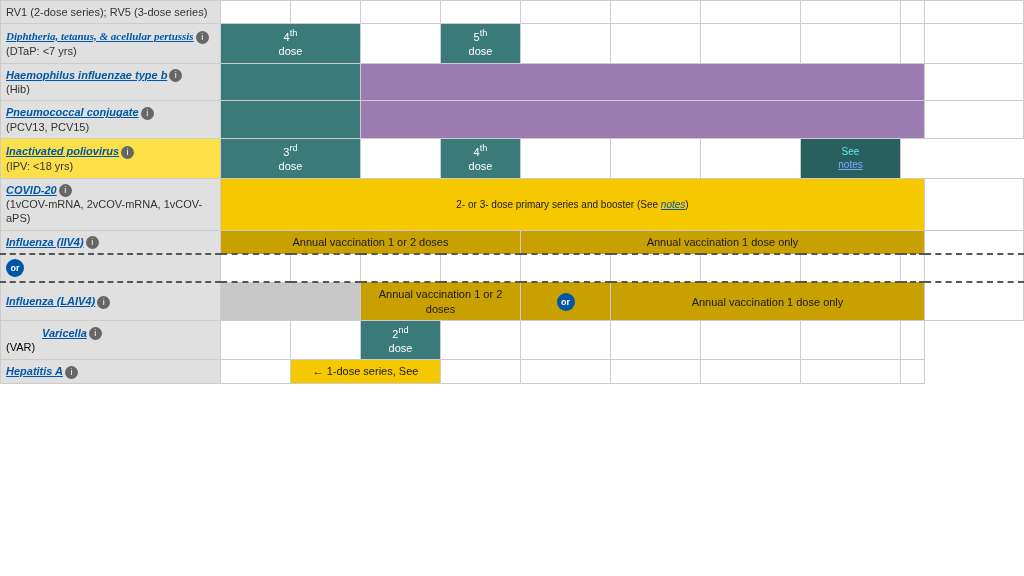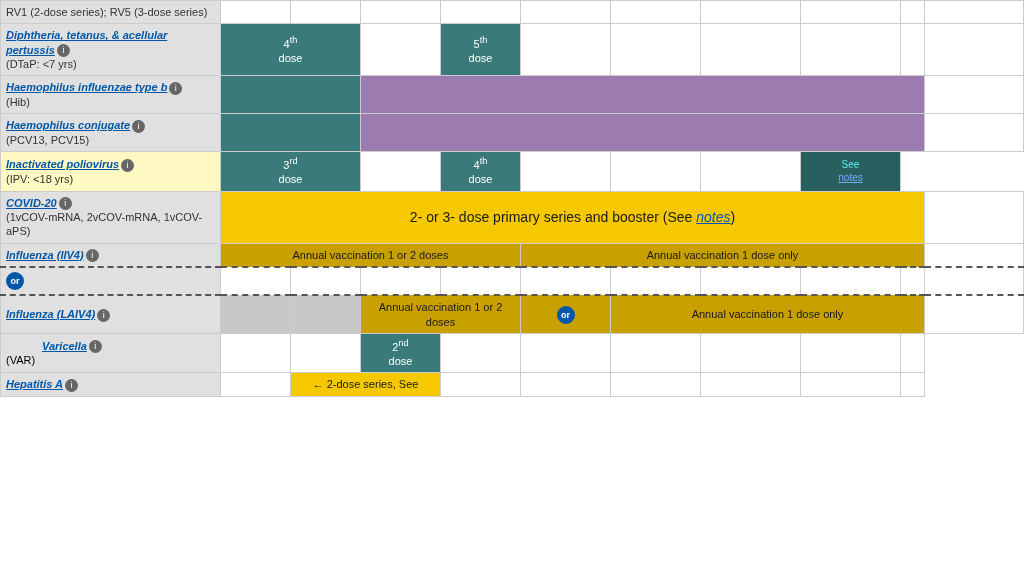--- a/index.html
+++ b/index.html
@@ -78,56 +78,56 @@
         <td></td>
         <td></td>
         <td></td>
         <td></td>
         <td></td>
         <td></td>
         <td></td>
         <td></td>
       </tr>
       <tr>
-        <td class="vaccine-name-cell" style="background: rgb(224, 224, 224);"><a href="#" style="color: rgb(0, 87, 168); text-decoration: underline; font-style: italic; font-weight: 600;">Diphtheria, tetanus, &amp; acellular pertussis</a><span class="info-icon">i</span><br><span class="sub" style="color: rgb(51, 51, 51); font-style: normal;">(DTaP: &lt;7 yrs)</span></td>
+        <td class="vaccine-name-cell" style="background: rgb(224, 224, 224);"><a href="#" style="color: rgb(0, 87, 168); text-decoration: underline; font-style: italic; font-weight: 600; font-family: Liberation Serif, serif;">Diphtheria, tetanus, &amp; acellular pertussis</a><span class="info-icon">i</span><br><span class="sub" style="color: rgb(51, 51, 51); font-style: normal;">(DTaP: &lt;7 yrs)</span></td>
         <td colspan="2" style="background: rgb(58, 122, 122); text-align: center; font-size: 11px; color: rgb(255, 255, 255);">4<sup>th</sup><br>dose</td>
         <td></td>
         <td style="background: rgb(58, 122, 122); text-align: center; font-size: 11px; color: rgb(255, 255, 255);">5<sup>th</sup><br>dose</td>
         <td></td>
         <td></td>
         <td></td>
         <td></td>
         <td></td>
         <td></td>
       </tr>
       <tr>
         <td class="vaccine-name-cell" style="background: rgb(224, 224, 224);"><a href="#" style="color: rgb(0, 87, 168); text-decoration: underline; font-style: italic; font-weight: 600;">Haemophilus influenzae type b</a><span class="info-icon">i</span><br><span class="sub" style="color: rgb(51, 51, 51); font-style: normal;">(Hib)</span></td>
         <td colspan="2" style="background: rgb(58, 122, 122);"></td>
         <td colspan="7" style="background: rgb(155, 123, 176);"></td>
         <td></td>
       </tr>
       <tr>
-        <td class="vaccine-name-cell" style="background: rgb(224, 224, 224);"><a href="#" style="color: rgb(0, 87, 168); text-decoration: underline; font-style: italic; font-weight: 600;">Haemophilus conjugate</a><span class="info-icon">i</span><br><span class="sub" style="color: rgb(51, 51, 51); font-style: normal;">(PCV13, PCV15)</span></td>
+        <td class="vaccine-name-cell" style="background: rgb(224, 224, 224);"><a href="#" style="color: rgb(0, 87, 168); text-decoration: underline; font-style: italic; font-weight: 600;">Pneumococcal conjugate</a><span class="info-icon">i</span><br><span class="sub" style="color: rgb(51, 51, 51); font-style: normal;">(PCV13, PCV15)</span></td>
         <td colspan="2" style="background: rgb(58, 122, 122);"></td>
         <td colspan="7" style="background: rgb(155, 123, 176);"></td>
         <td></td>
       </tr>
       <tr>
-        <td class="vaccine-name-cell" style="background: #fef9c3;"><a href="#" style="color: rgb(0, 87, 168); text-decoration: underline; font-style: italic; font-weight: 600;">Inactivated poliovirus</a><span class="info-icon">i</span><br><span class="sub" style="color: rgb(51, 51, 51); font-style: normal; text-align: right;">(IPV: &lt;18 yrs)</span></td>
+        <td class="vaccine-name-cell" style="background: #fde047;"><a href="#" style="color: rgb(0, 87, 168); text-decoration: underline; font-style: italic; font-weight: 600;">Inactivated poliovirus</a><span class="info-icon">i</span><br><span class="sub" style="color: rgb(51, 51, 51); font-style: normal; text-align: right;">(IPV: &lt;18 yrs)</span></td>
         <td colspan="2" style="background: rgb(58, 122, 122); text-align: center; font-size: 11px; color: rgb(255, 255, 255);">3<sup>rd</sup><br>dose</td>
         <td></td>
         <td style="background: rgb(58, 122, 122); text-align: center; font-size: 11px; color: rgb(255, 255, 255);">4<sup>th</sup><br>dose</td>
         <td></td>
         <td></td>
         <td></td>
         <td style="background: rgb(42, 95, 95); text-align: center; font-size: 10px; color: rgb(90, 238, 238);">See<br><a href="#" style="color:#7af;font-size:10px;text-decoration:underline;">notes</a></td>
       </tr>
       <tr>
         <td class="vaccine-name-cell" style="background: rgb(224, 224, 224);"><a href="#" style="color: rgb(0, 87, 168); text-decoration: underline; font-style: italic; font-weight: 600;">COVID-20</a><span class="info-icon">i</span><br><span class="sub" style="color: rgb(51, 51, 51); font-style: normal;">(1vCOV-mRNA, 2vCOV-mRNA, 1vCOV-aPS)</span></td>
-        <td colspan="9" style="background: rgb(245, 200, 0); text-align: center; font-size: 14px; color: rgb(26, 26, 26);">2- or 3- dose primary series and booster (See <a href="#" style="color:#0057a8;text-decoration:underline;font-style:italic;">notes</a>)</td>
+        <td colspan="9" style="background: rgb(245, 200, 0); text-align: center; font-size: 10px; color: rgb(26, 26, 26);">2- or 3- dose primary series and booster (See <a href="#" style="color:#0057a8;text-decoration:underline;font-style:italic;">notes</a>)</td>
         <td></td>
       </tr>
       <tr>
         <td class="vaccine-name-cell" style="background: rgb(224, 224, 224);"><a href="#" style="color: rgb(0, 87, 168); text-decoration: underline; font-style: italic; font-weight: 600;">Influenza (IIV4)</a><span class="info-icon">i</span></td>
         <td colspan="4" style="background: rgb(200, 160, 0); text-align: center; font-size: 11px; color: rgb(26, 26, 26);">Annual vaccination 1 or 2 doses</td>
         <td colspan="5" style="background: rgb(200, 160, 0); text-align: center; font-size: 11px; color: rgb(26, 26, 26);">Annual vaccination 1 dose only</td>
         <td></td>
       </tr>
       <tr style="height: 20px;">
         <td style="background: rgb(224, 224, 224); border-top: 2px dashed rgb(85, 85, 85); border-bottom: 2px dashed rgb(85, 85, 85);"><span style="display: inline-block; background: rgb(0, 87, 168); color: rgb(255, 255, 255); border-radius: 50%; width: 18px; height: 18px; text-align: center; line-height: 18px; font-size: 9px; font-weight: bold;">or</span></td>
@@ -159,21 +159,21 @@
         <td></td>
         <td></td>
         <td></td>
         <td></td>
         <td></td>
         <td></td>
       </tr>
       <tr>
         <td class="vaccine-name-cell" style="background: rgb(224, 224, 224);"><a href="#" style="color: rgb(0, 87, 168); text-decoration: underline; font-style: italic; font-weight: 600; margin-top: 28px;">Hepatitis A</a><span class="info-icon">i</span></td>
         <td></td>
-        <td colspan="2" style="background: rgb(245, 200, 0); text-align: center; font-size: 11px; color: rgb(26, 26, 26);">← 2-dose series, See</td>
+        <td colspan="2" style="background: rgb(245, 200, 0); text-align: center; font-size: 11px; color: rgb(26, 26, 26);">← 1-dose series, See</td>
         <td></td>
         <td></td>
         <td></td>
         <td></td>
         <td></td>
         <td></td>
       </tr>
     </tbody>
 </table>
 

